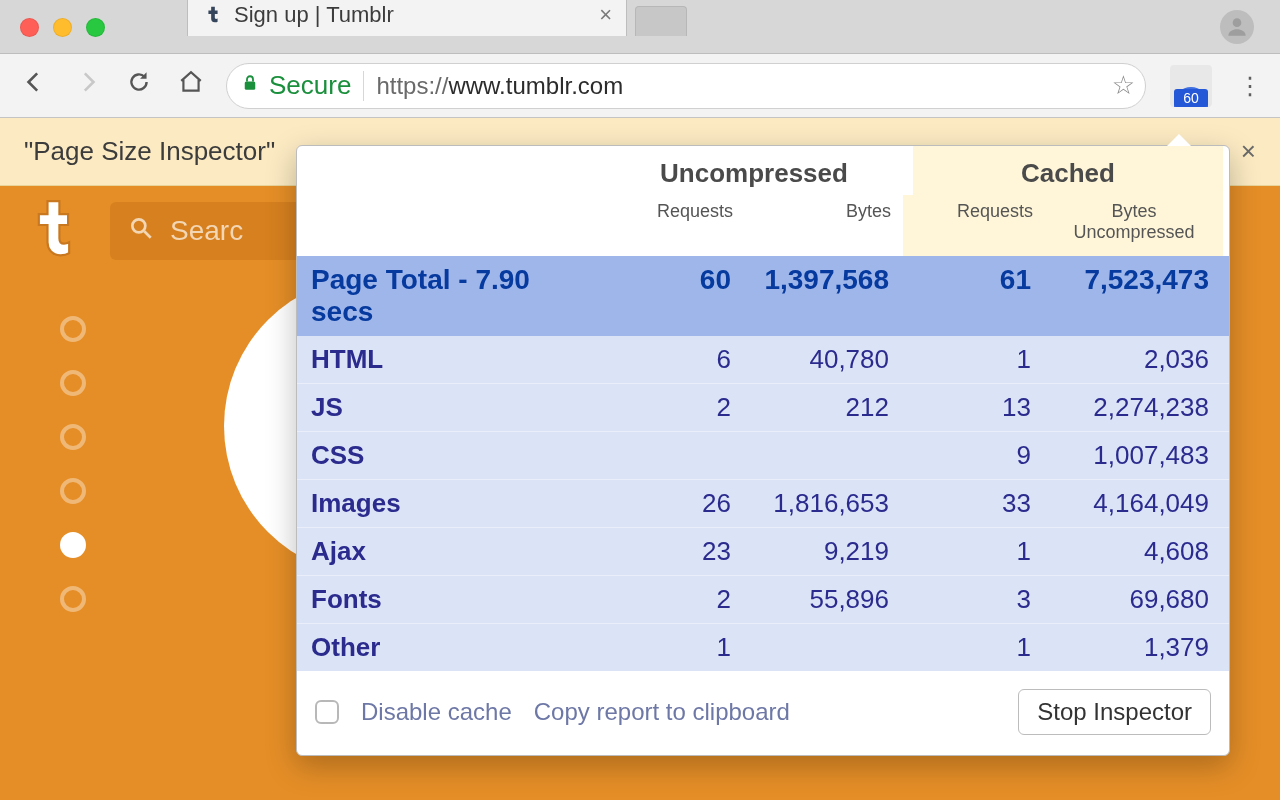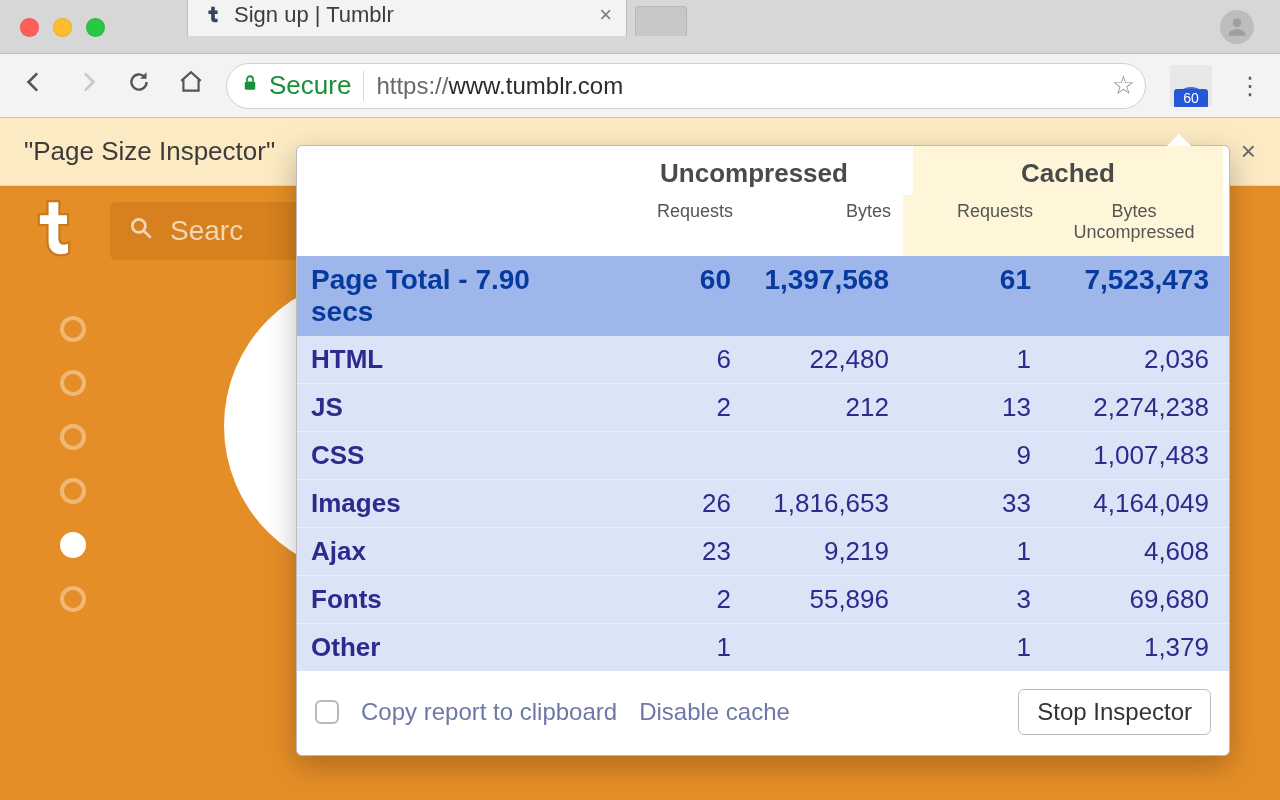--- a/index.html
+++ b/index.html
@@ -212,21 +212,21 @@
       <div>60</div>
       <div>1,397,568</div>
       <div>61</div>
       <div>7,523,473</div>
     </div>
 
     <div id="rows-container">
         <div class="p-row p-body">
           <div class="label">HTML</div>
           <div>6</div>
-          <div>22,480</div>
+          <div>40,780</div>
           <div>1</div>
           <div>2,036</div>
         </div>
         <div class="p-row p-body">
           <div class="label">JS</div>
           <div>2</div>
           <div>212</div>
           <div>13</div>
           <div>2,274,238</div>
         </div>
@@ -262,19 +262,19 @@
           <div class="label">Other</div>
           <div>1</div>
           <div></div>
           <div>1</div>
           <div>1,379</div>
         </div>
       </div>
 
     <div class="p-foot">
       <span class="chk"></span>
+      <span class="lnk">Disable cache</span>
       <span class="lnk">Copy report to clipboard</span>
-      <span class="lnk">Disable cache</span>
       <span class="btn">Stop Inspector</span>
     </div>
   </div>
 
 </div>
 
 </body></html>

